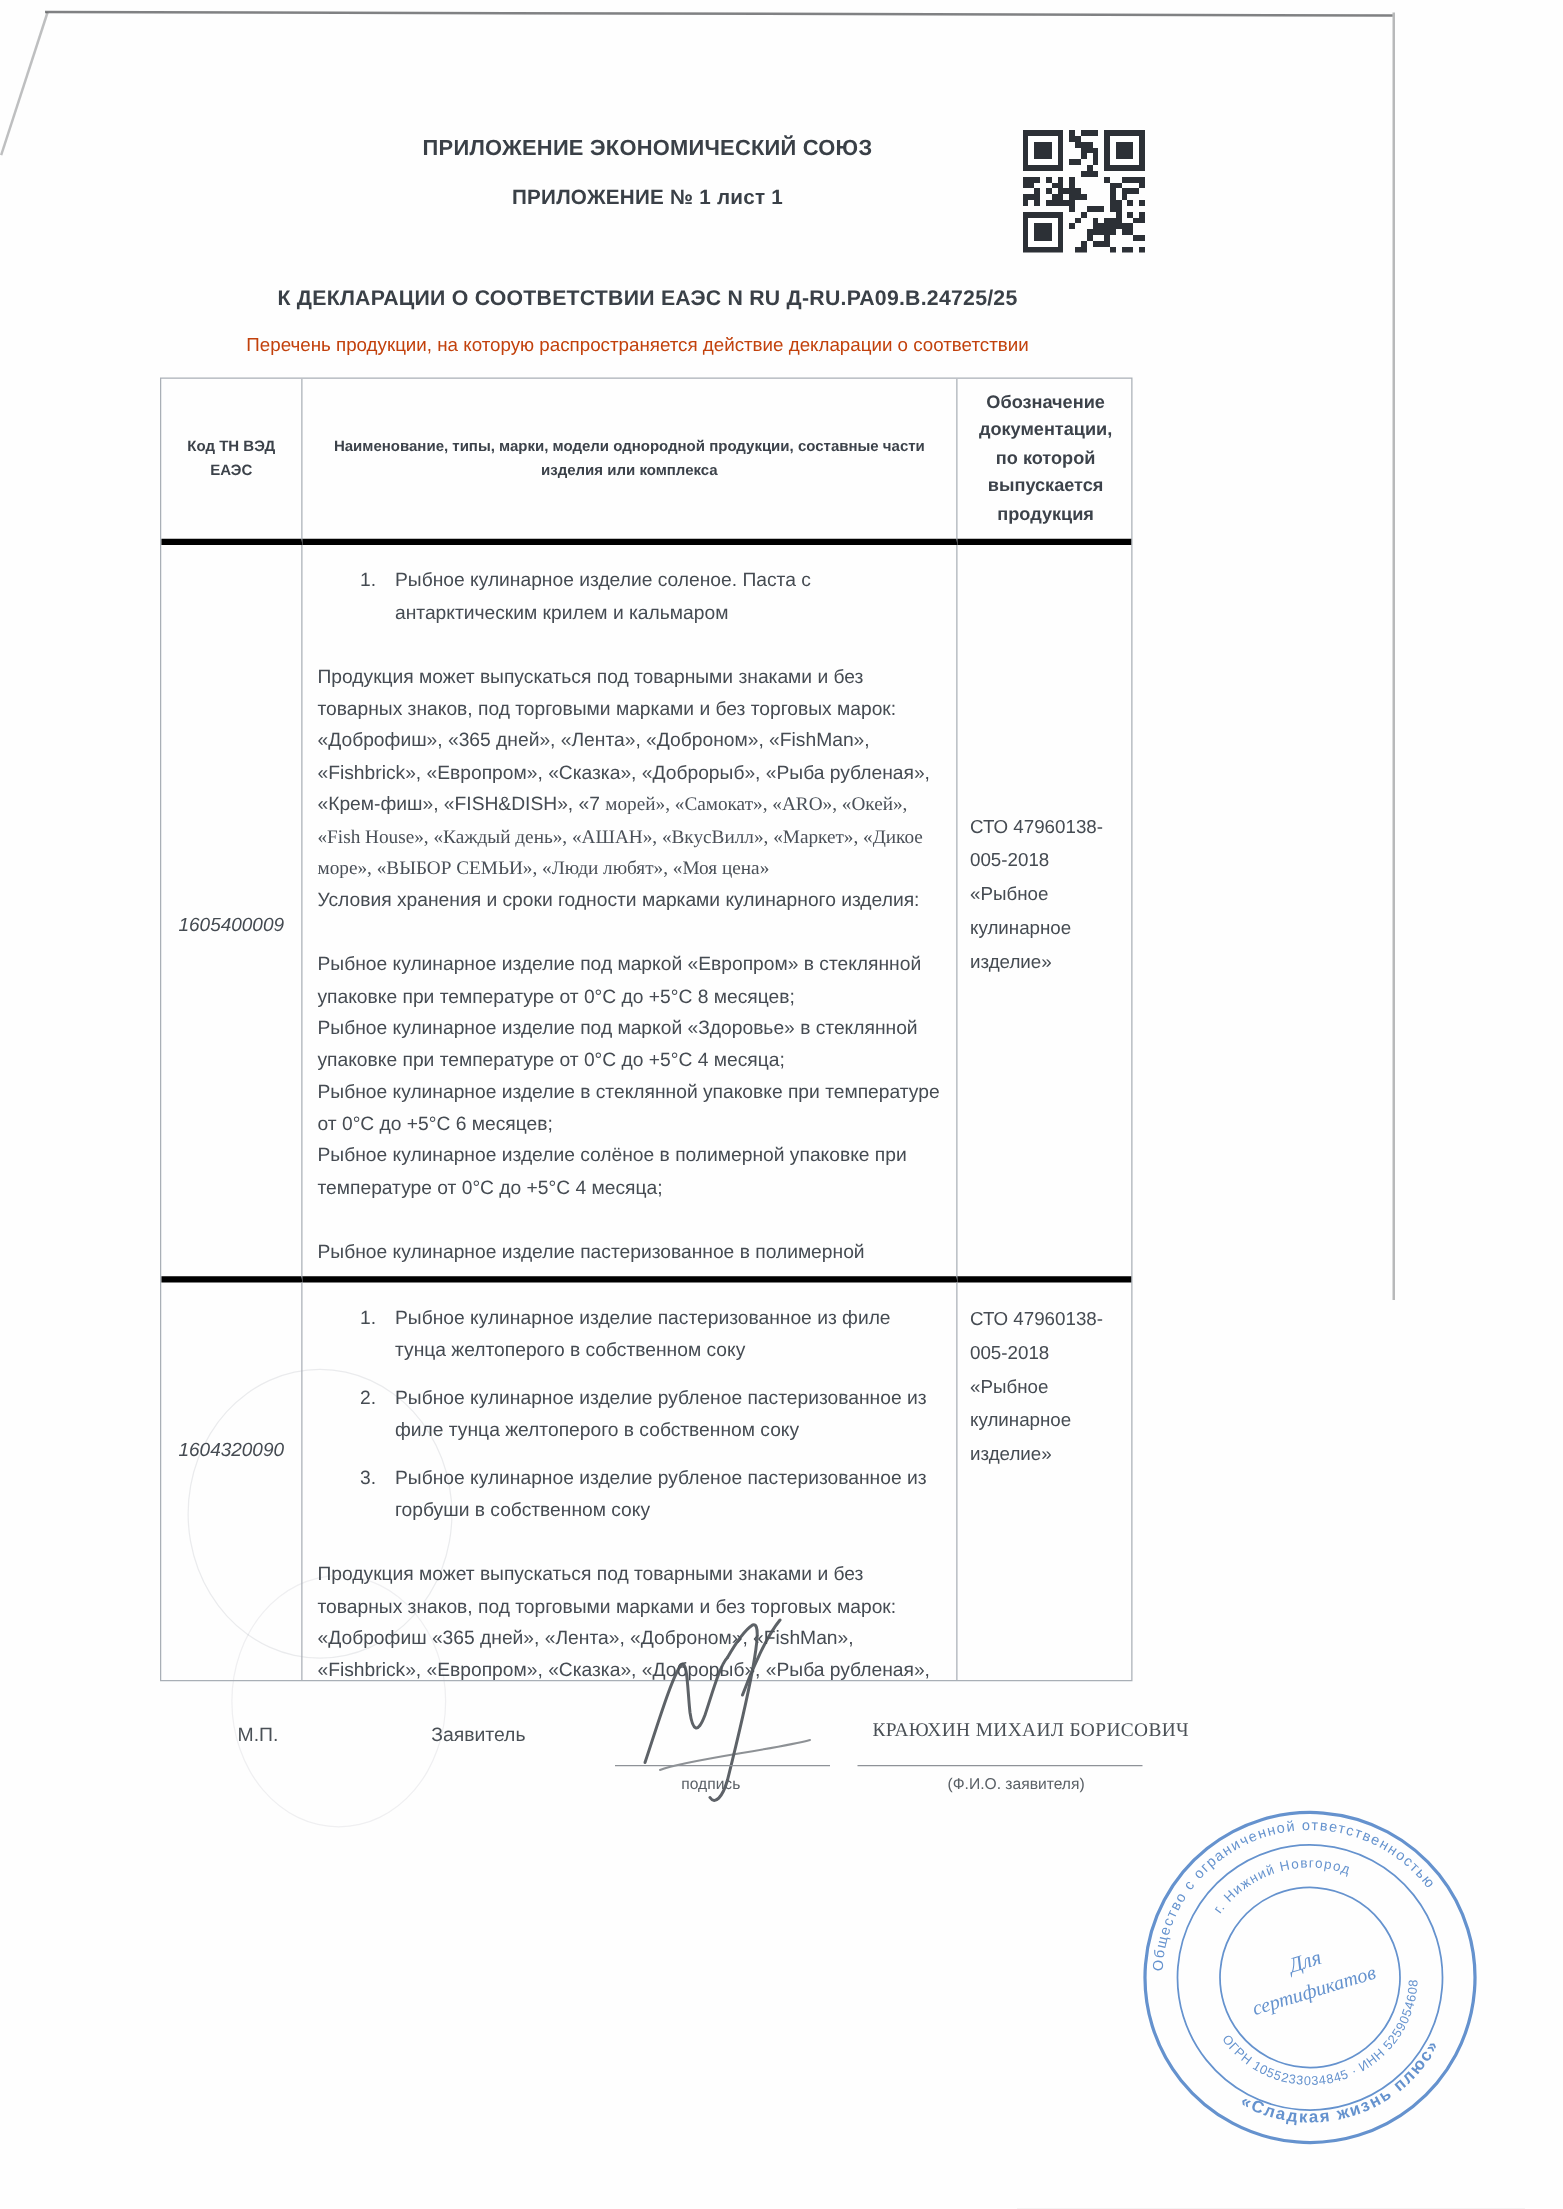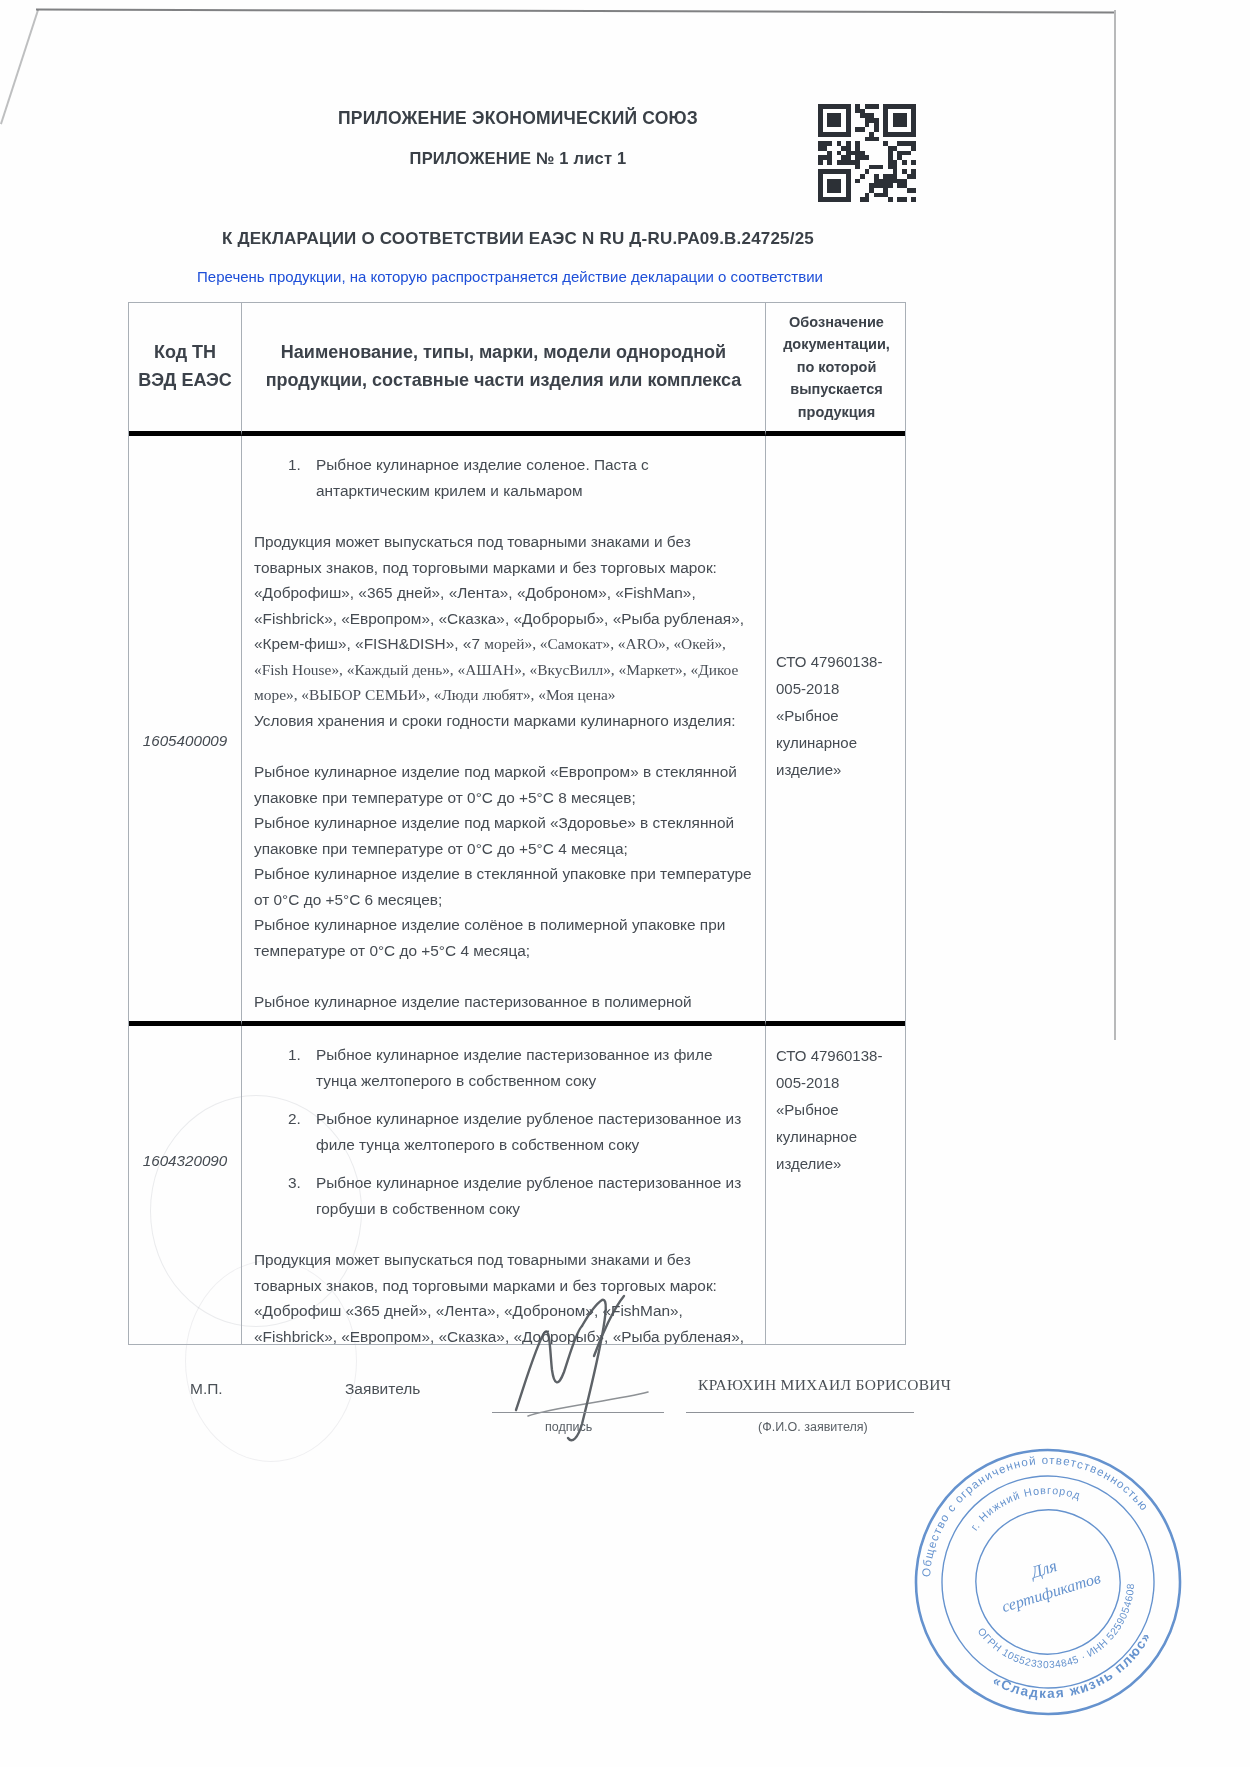--- a/index.html
+++ b/index.html
@@ -6,32 +6,32 @@
   .page{position:relative;width:1250px;height:1767px;background:#fefefe;overflow:hidden;
         font-family:"Liberation Sans",sans-serif;color:#41474e;}
   
   .scan-line{position:absolute;background:rgba(50,52,55,.62);}
   .emboss{position:absolute;border:1.5px solid rgba(130,135,148,.16);border-radius:50%;}
   
   .hdr{position:absolute;left:128px;width:780px;text-align:center;font-weight:bold;color:#3a4047;letter-spacing:.2px;}
   .h1{top:108px;font-size:17.5px;}
   .h2{top:149px;font-size:16.5px;}
   .h3{top:189px;font-size:17px;margin-top:40px;}
-  .subtitle{position:absolute;left:110px;top:268px;width:800px;text-align:center;font-size:15px;color:#1d4ed8;}
+  .subtitle{position:absolute;left:110px;top:268px;width:800px;text-align:center;font-size:15px;color:#c2410c;}
   
   .qr{position:absolute;left:818px;top:104px;width:98px;height:98px;}
   
   .tbl{position:absolute;left:128px;top:302px;width:778px;height:1043px;
        border:1px solid #a9afb6;display:grid;grid-template-columns:113px 524px 141px;
        grid-template-rows:133px 590px 320px;box-sizing:border-box;overflow:hidden;}
   .cell{border-right:1px solid #a9afb6;border-bottom:5px solid #000000;box-sizing:border-box;overflow:hidden;}
   .cell.last{border-right:none;}
   .cell.bot{border-bottom:none;}
   .th{display:flex;align-items:center;justify-content:center;text-align:center;
-      font-weight:bold;font-size:18px;line-height:1.55;color:#3c424a;padding:6px 8px;}
+      font-weight:bold;font-size:12px;line-height:1.55;color:#3c424a;padding:6px 8px;}
   .th3{font-size:14.5px;}
   .code{font-size:15.2px;text-align:center;color:#454b52;font-style:italic;}
   .code1{padding-top:296px;}
   .code2{padding-top:126px;}
   .body-cell{font-size:15.4px;line-height:25.5px;color:#454b52;padding:16px 11px 0 12px;}
   .li{display:flex;margin:0 0 0 34px;}
   .li .num{width:28px;flex:0 0 28px;}
   .li .txt{width:440px;}
   .gap26{height:26px;}
   .gap13{height:13px;}

